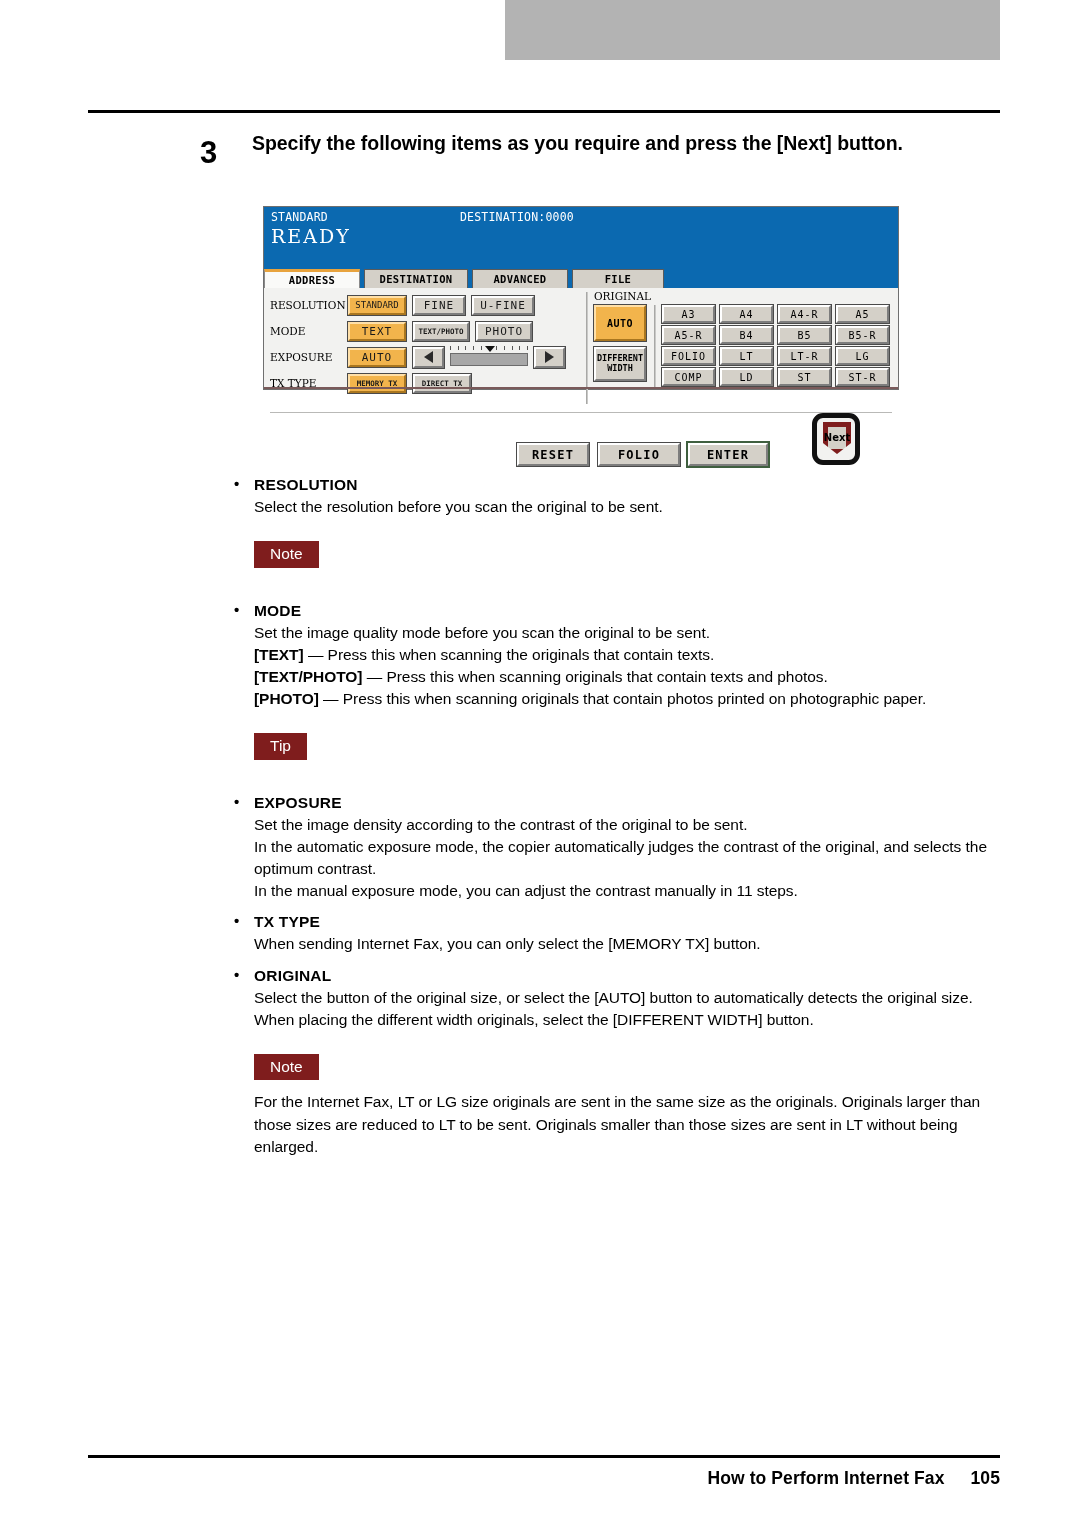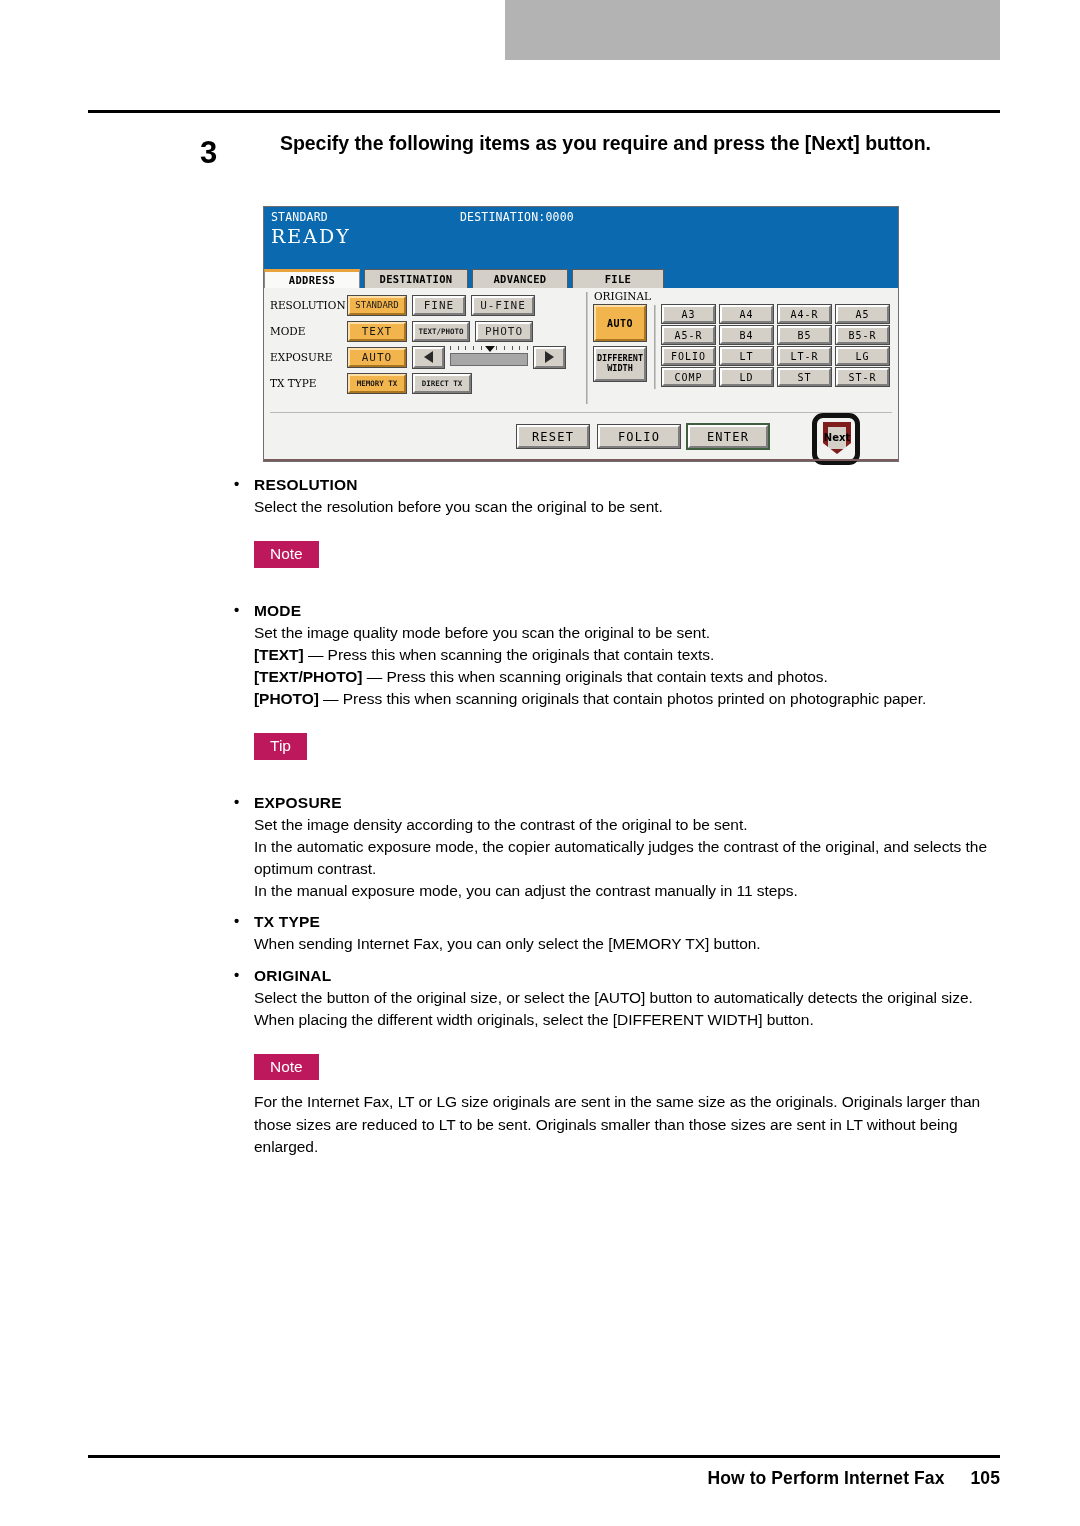--- a/index.html
+++ b/index.html
@@ -33,29 +33,29 @@
   }
   .footer .pageno { display: inline-block; margin-left: 26px; }
 
   
   .step-wrap { position: absolute; left: 200px; top: 131px; width: 800px; }
   .step-num {
     position: absolute; left: 0; top: 6px;
     font-size: 31px; font-weight: bold; line-height: 1;
   }
   .step-text {
-    margin-left: 80px;
+    margin-left: 52px;
     font-size: 19.5px; font-weight: bold; line-height: 1.32;
     letter-spacing: -0.05px;
   }
 
   
   .panel {
     position: absolute; left: 263px; top: 206px;
-    width: 636px; height: 256px;
+    width: 636px; height: 184px;
     background: #f2f2f0;
     border: 1px solid #6f6f6f;
     font-family: "DejaVu Sans Mono", monospace;
   }
   .panel-header {
     position: relative;
     height: 62px; background: #0b69b0;
     color: #fff;
   }
   .panel-status-line {
@@ -233,27 +233,27 @@
 
   
   .hdiv {
     position: absolute; left: 6px; top: 124px; right: 6px; height: 1px;
     background: #b9b9b7;
   }
   .action-row {
     position: absolute; left: 0; top: 132px; right: 0; height: 38px;
   }
   .b-action {
-    position: absolute; top: 5px; height: 23px;
+    position: absolute; top: 23px; height: 23px;
     display: flex; align-items: center; justify-content: center;
     background: #d4d0c8;
     border-top: 2px solid #ffffff; border-left: 2px solid #ffffff;
     border-right: 2px solid #7d7d7d; border-bottom: 2px solid #7d7d7d;
     outline: 1px solid #4a4a4a;
-    font-size: 12px; font-weight: normal; letter-spacing: 1.2px;
+    font-size: 12px; font-weight: bold; letter-spacing: 1.2px;
     font-family: "DejaVu Sans Mono", monospace;
   }
   .b-reset { left: 253px; width: 72px; }
   .b-cancel { left: 334px; width: 82px; }
   .b-enter { left: 424px; width: 80px; outline: 2px solid #3f5f3f; }
   .next-highlight {
     position: absolute; left: 548px; top: -7px;
     width: 48px; height: 52px;
     border: 5px solid #111; border-radius: 11px;
     background: #f2f2f0;
@@ -286,21 +286,21 @@
   p.body {
     font-size: 15.5px; line-height: 1.43; margin: 0 0 0 22px;
     letter-spacing: -0.05px;
   }
   p.body b { font-weight: bold; }
   .gap-sm { height: 11px; }
   .gap-md { height: 23px; }
 
   .callout {
     display: inline-block;
-    background: #be185d; color: #fff;
+    background: #7f1d1d; color: #fff;
     padding: 5px 16px 6px 16px;
     font-size: 15.5px; line-height: 1;
     margin-left: 22px;
     text-align: center;
   }
 </style>
 </head>
 <body>
 
 <div class="top-gray-band"></div>

